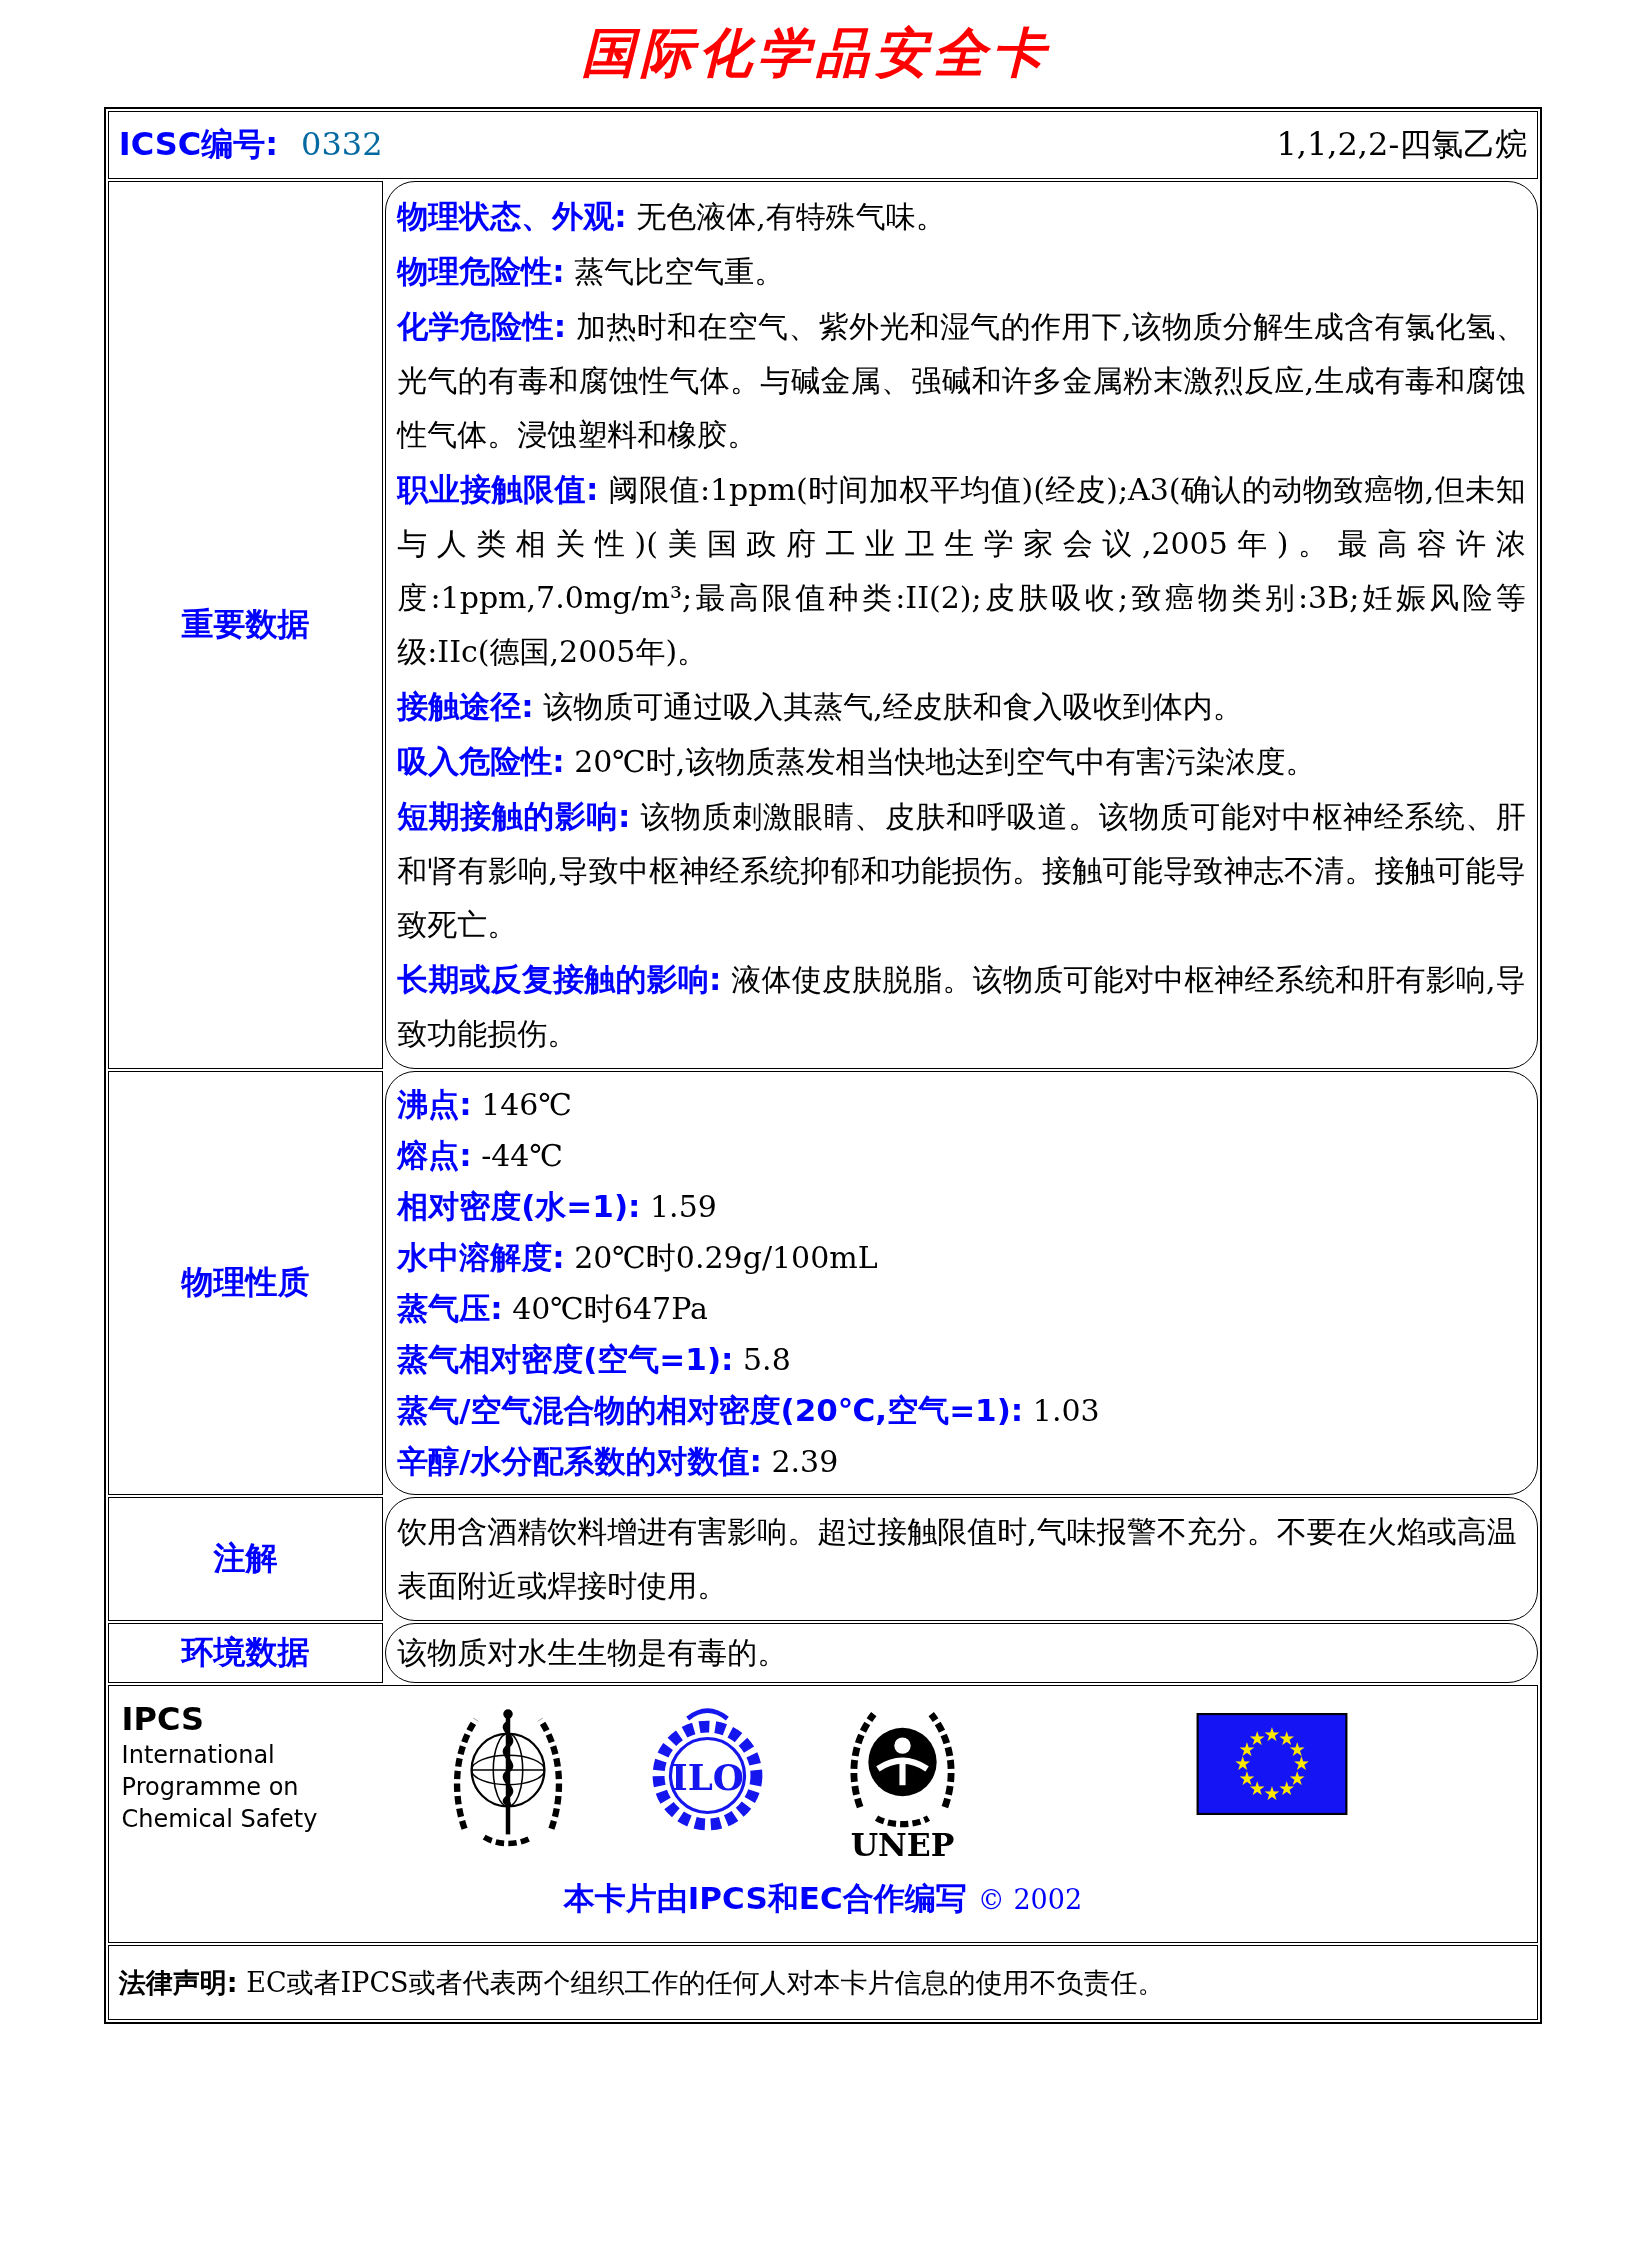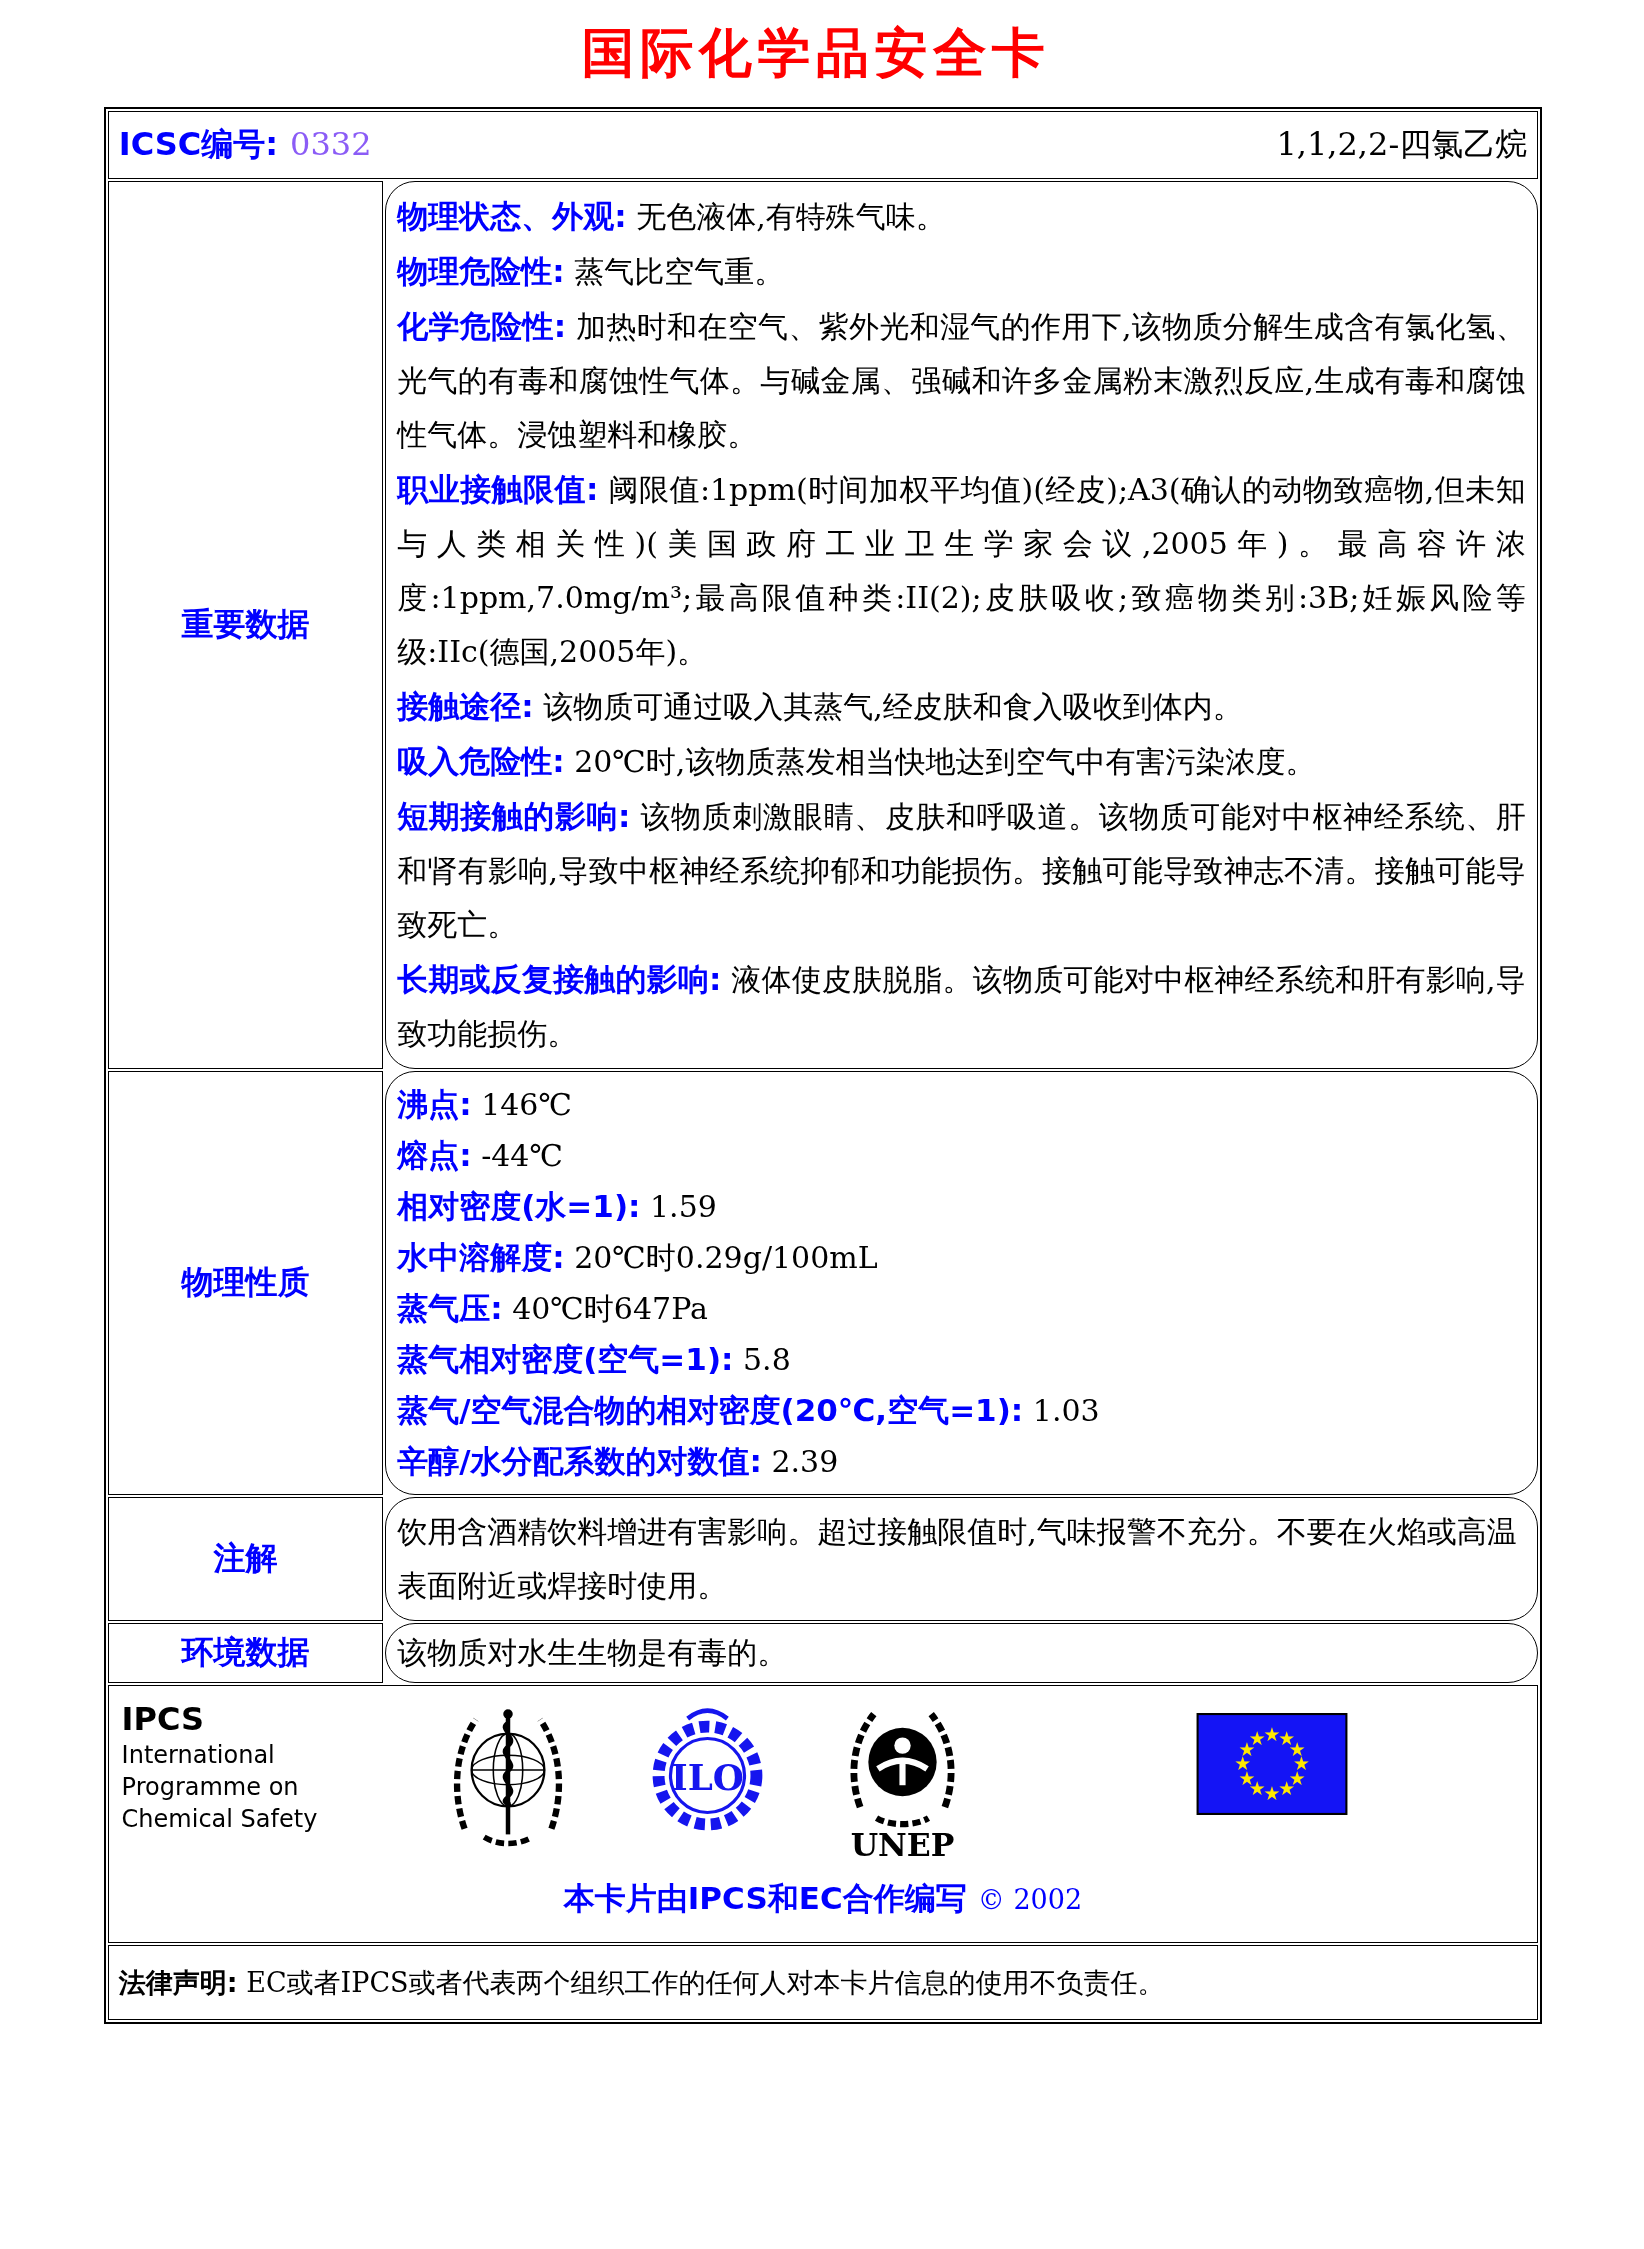--- a/index.html
+++ b/index.html
@@ -4,33 +4,33 @@
 <style>
   html,body{margin:0;padding:0;}
   body{
     width:1645px;height:2250px;background:#ffffff;position:relative;
     font-family:"DejaVu Serif","Liberation Serif",serif;
     -webkit-font-smoothing:antialiased;
   }
   .page-title{
     margin:18px 13px 17px 0;text-align:center;
     font-family:"DejaVu Serif","Liberation Serif",serif;
-    font-size:53px;font-weight:bold;color:#FF0000;letter-spacing:5.6px;
+    font-size:53px;font-weight:bold;color:#FF0000;letter-spacing:5.6px;font-style:italic;
   }
   table.card{
     margin-left:104px;width:1438px;table-layout:fixed;
     border-collapse:separate;border-spacing:2.8px;
     border:2.1px solid #000;background:#fff;
   }
   td{border:1.4px solid #000;vertical-align:middle;background:#fff;}
   td.hdr-cell{padding:11.2px 9.8px;}
   .hdr-flex{display:flex;justify-content:space-between;align-items:baseline;}
   .lbl-blue{color:#0000FF;font-weight:bold;font-family:"DejaVu Sans","Liberation Sans",sans-serif;}
   .hdr-left{font-size:32px;}
-  .hdr-left .val{color:#8b5cf6;font-weight:normal;font-family:"DejaVu Serif",serif;margin-left:12px;text-align:right;}
+  .hdr-left .val{color:#0369a1;font-weight:normal;font-family:"DejaVu Serif",serif;margin-left:23px;text-align:right;}
   .hdr-right{font-size:32px;color:#000;}
   td.sec-label{
     text-align:center;font-size:32px;color:#0000FF;font-weight:bold;
     font-family:"DejaVu Sans","Liberation Sans",sans-serif;padding:5.6px;
   }
   td.sec-body{padding:7px 11.2px;border-radius:30px;}
   .items p{margin:0;font-size:30px;line-height:54px;color:#000;text-align:justify;}
   .items.tight p{line-height:51px;text-align:left;}
   .items p .ilbl{color:#0000FF;font-weight:bold;font-family:"DejaVu Sans","Liberation Sans",sans-serif;font-size:31px;}
   .items p .itxt{color:#000;}

